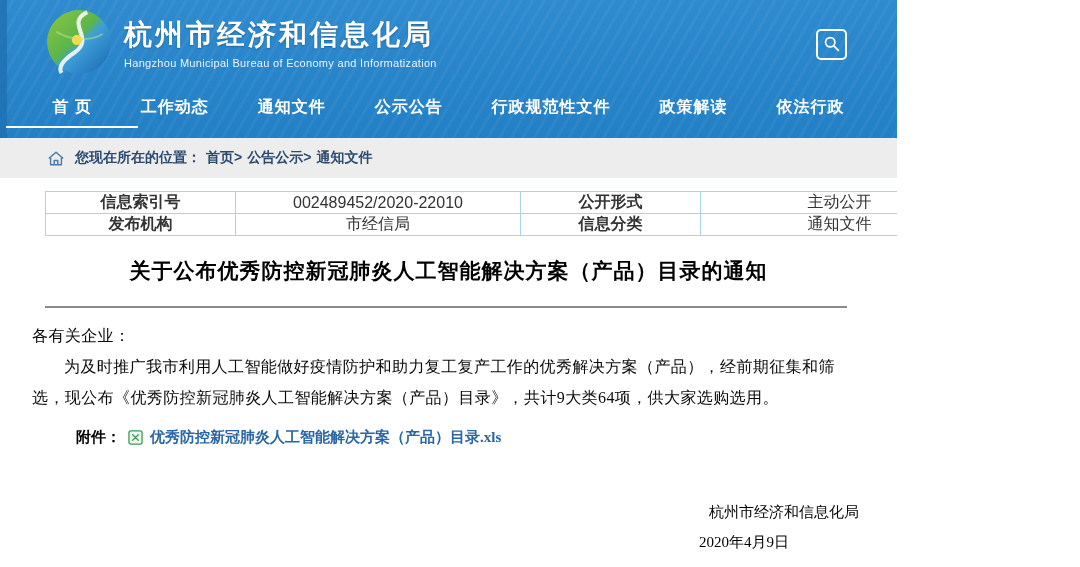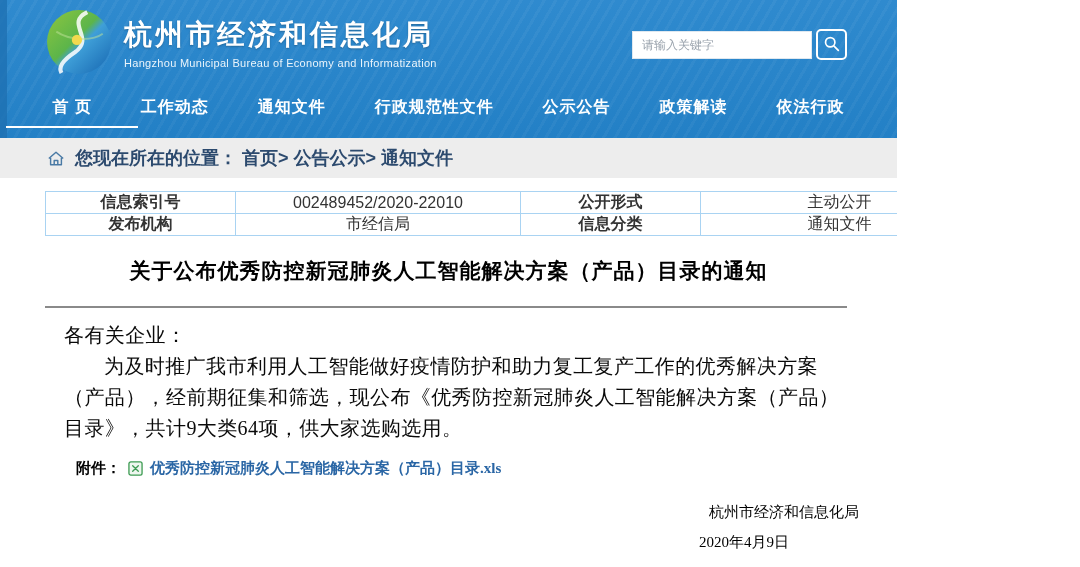--- a/index.html
+++ b/index.html
@@ -26,34 +26,34 @@
   .search-input::placeholder{color:#9aa3ad;}
   .search-btn{width:31px;height:31px;background:transparent;border:2px solid #fff;border-radius:5px;
     display:flex;align-items:center;justify-content:center;cursor:pointer;padding:0;}
   
   .main-nav{position:absolute;left:0;right:0;top:86px;height:52px;display:flex;justify-content:space-around;align-items:center;padding:0 28px;}
   .nav-item{color:#fff;font-size:16px;font-weight:bold;letter-spacing:1px;position:relative;padding:4px 6px 14px 6px;cursor:pointer;}
   .nav-item.active::after{content:"";position:absolute;bottom:4px;left:50%;transform:translateX(-50%);
     width:132px;height:2px;background:var(--nav_active_underline,#ffffff);}
   
   .breadcrumb-bar{height:40px;background:var(--breadcrumb_bg,#ededed);display:flex;align-items:center;
-    padding-left:47px;font-size:18px;font-weight:bold;color:var(--breadcrumb_text,#2c4a6e);}
+    padding-left:47px;font-size:14px;font-weight:bold;color:var(--breadcrumb_text,#2c4a6e);}
   .home-icon{display:flex;align-items:center;margin-right:10px;cursor:pointer;}
   .crumb{margin-left:5px;cursor:pointer;}
   
   .info-table{border-collapse:collapse;table-layout:fixed;width:933px;margin:13px 0 0 45px;}
   .info-table td{border:1px solid var(--table_border,#a9d3f2);height:22px;text-align:center;
     font-size:16px;color:#333;padding:0;overflow:hidden;white-space:nowrap;}
   .info-table td.lbl{font-weight:bold;color:#333;}
   
   .doc-title{font-family:"Liberation Serif","DejaVu Serif",serif;font-size:21px;font-weight:bold;color:#000;
     text-align:center;margin:21px 45px 0 45px;letter-spacing:1px;}
   .divider{height:2px;background:#8a8a8a;margin:21px 50px 0 45px;}
-  .doc-body{font-family:"Liberation Serif","DejaVu Serif",serif;font-size:20px;color:#0a0a0a;
-    margin:12px 42px 0 64px;line-height:31px;letter-spacing:.4px;}
+  .doc-body{font-family:"Liberation Serif","DejaVu Serif",serif;font-size:16px;color:#0a0a0a;
+    margin:12px 42px 0 32px;line-height:31px;letter-spacing:.4px;}
   .salutation{margin:0;}
   .para{margin:0;text-indent:2em;}
   .attachment{display:flex;align-items:center;gap:7px;margin:15px 0 0 76px;
     font-family:"Liberation Serif","DejaVu Serif",serif;font-size:15px;font-weight:bold;color:#000;}
   .excel-icon{display:flex;align-items:center;}
   .attachment-link{color:var(--link_blue,#2a66a5);text-decoration:none;font-weight:bold;cursor:pointer;}
   
   .signature{position:absolute;right:0;bottom:10px;text-align:right;
     font-family:"Liberation Serif","DejaVu Serif",serif;font-size:15px;color:#000;line-height:30px;}
   .sig-org{padding-right:38px;}
@@ -84,37 +84,36 @@
           <circle cx="30" cy="30" r="5" fill="#f3d94e"></circle>
         </svg>
       </span>
       <div class="brand-text">
         <div class="site-title">杭州市经济和信息化局</div>
         <div class="site-subtitle">Hangzhou Municipal Bureau of Economy and Informatization</div>
       </div>
     </div>
 
     <div class="search">
-      <input class="search-input" type="text" placeholder="请输入关键字" style="">
       <button class="search-btn">
         <span>
           <svg width="17" height="17" viewBox="0 0 20 20" fill="none" stroke="#ffffff" stroke-width="2" stroke-linecap="round">
             <circle cx="8.5" cy="8.5" r="5.5"></circle>
             <line x1="13" y1="13" x2="18" y2="18"></line>
           </svg>
         </span>
       </button>
     </div>
 
     <nav class="main-nav">
       <div class="nav-item active">首 页</div>
       <div class="nav-item">工作动态</div>
       <div class="nav-item">通知文件</div>
+      <div class="nav-item">公示公告</div>
       <div class="nav-item">行政规范性文件</div>
-      <div class="nav-item">公示公告</div>
       <div class="nav-item">政策解读</div>
       <div class="nav-item">依法行政</div>
     </nav>
   </header>
 
   <div class="breadcrumb-bar">
     <span class="home-icon">
       <svg width="18" height="17" viewBox="0 0 20 18" fill="none" stroke="#4a7aa5" stroke-width="1.6" stroke-linejoin="round">
         <path d="M2 9 L10 2 L18 9"></path>
         <path d="M4 8.2 V16 H16 V8.2"></path>

